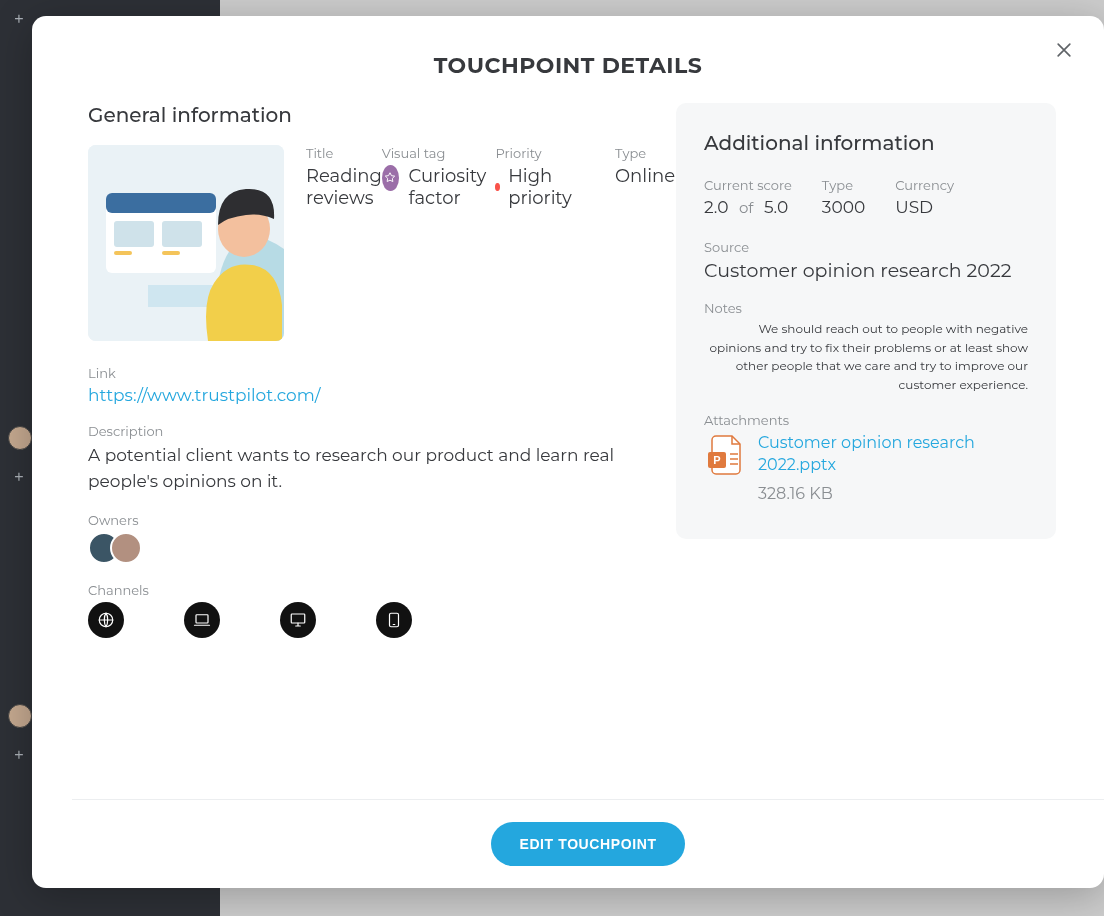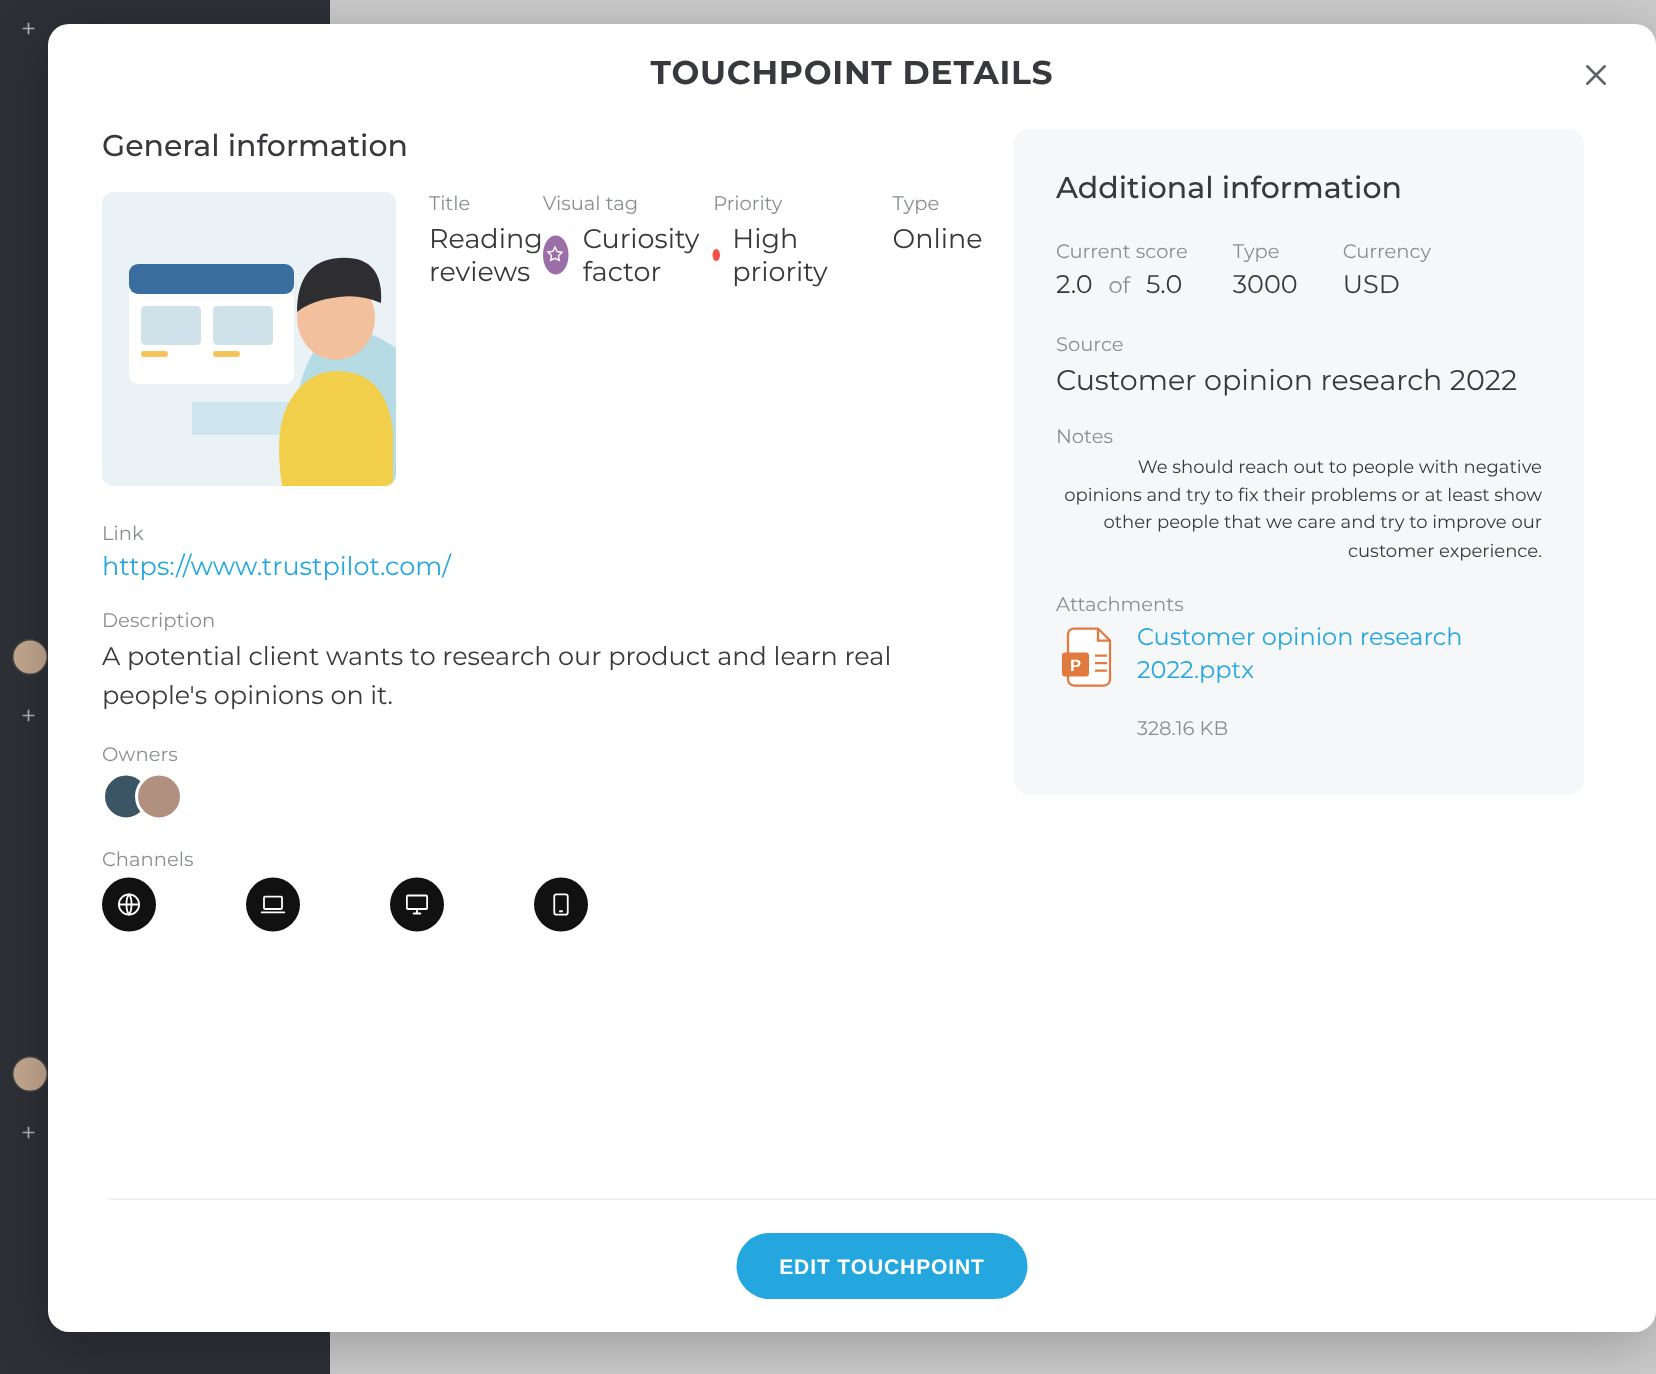--- a/index.html
+++ b/index.html
@@ -38,58 +38,58 @@
 .modal{
   position:absolute;
   left:32px;right:0;top:16px;bottom:28px;
   background:#fff;
   border-radius:14px;
   box-shadow:0 8px 40px rgba(0,0,0,.25);
   display:flex;flex-direction:column;
 }
 .modal-header{
   position:relative;
-  padding:19px 24px 0 24px;
+  padding:36px 24px 0 24px;
   text-align:center;
 }
 .modal-title{
   font-weight:700;
   font-size:22px;
   letter-spacing:.5px;
   color:var(--text-dark);
 }
 .close-btn{
   position:absolute;right:20px;top:14px;
   width:40px;height:40px;border:none;background:transparent;cursor:pointer;
   display:flex;align-items:center;justify-content:center;
 }
 .close-btn svg{width:20px;height:20px;stroke:var(--text-med);stroke-width:2;fill:none;stroke-linecap:round}
 
 .modal-body{
   flex:1;overflow:auto;
-  padding:24px 48px 20px 36px;
+  padding:24px 48px 20px 56px;
   display:flex;gap:56px;
 }
 .col-left{flex:1;min-width:0;}
 .col-right{flex:0 0 380px;}
 
 .section-heading{
   font-size:20px;font-weight:500;color:var(--text-dark);margin:0 0 18px 0;
 }
 .row1{display:flex;gap:22px;margin-bottom:24px;}
 .thumb{
   flex:0 0 196px;height:196px;border-radius:8px;overflow:hidden;
   background:#eaf2f6;
 }
 .meta{flex:1;min-width:0;display:flex;flex-direction:row;}
 .label{font-size:13px;color:var(--text-light);margin-bottom:4px;}
 .value{font-size:18px;color:var(--text-dark);}
 .block{margin-bottom:18px;}
 
-.tag-row{display:flex;align-items:center;gap:10px;}
+.tag-row{display:flex;gap:10px;}
 .tag-badge{
   width:26px;height:26px;border-radius:50%;
   background:#9B6EA8;display:flex;align-items:center;justify-content:center;
 }
 .tag-badge svg{width:14px;height:14px;fill:none;stroke:#fff;stroke-width:1.6}
 
 .prio-row{display:flex;gap:40px;}
 .prio{display:flex;align-items:center;gap:8px;}
 .dot{width:8px;height:8px;border-radius:50%;background:var(--red-dot);}
 
@@ -117,21 +117,21 @@
 .score-line{font-size:17px;color:var(--text-dark);}
 .score-line .of{color:var(--text-light);margin:0 6px;font-size:15px;}
 .notes-val{font-size:12px;color:var(--text-dark);line-height:1.55;text-align:right;}
 .src-val{font-size:19px;color:var(--text-dark);}
 
 .attach-row{display:flex;gap:14px;align-items:flex-start;}
 .file-ic{
   width:40px;height:44px;position:relative;flex:0 0 40px;
 }
 .file-name{color:var(--accent-blue);font-size:16px;line-height:1.35;}
-.file-size{color:var(--text-light);font-size:13px;margin-top:19px;}
+.file-size{color:var(--text-light);font-size:16px;margin-top:8px;}
 
 .modal-footer{
   border-top:1px solid #eceef0;
   padding:22px 0;
   display:flex;justify-content:center;margin-left:40px;
 }
 .edit-btn{
   background:var(--accent-blue);color:#fff;border:none;
   padding:14px 28px;border-radius:999px;
   font-size:14px;font-weight:700;letter-spacing:.6px;

